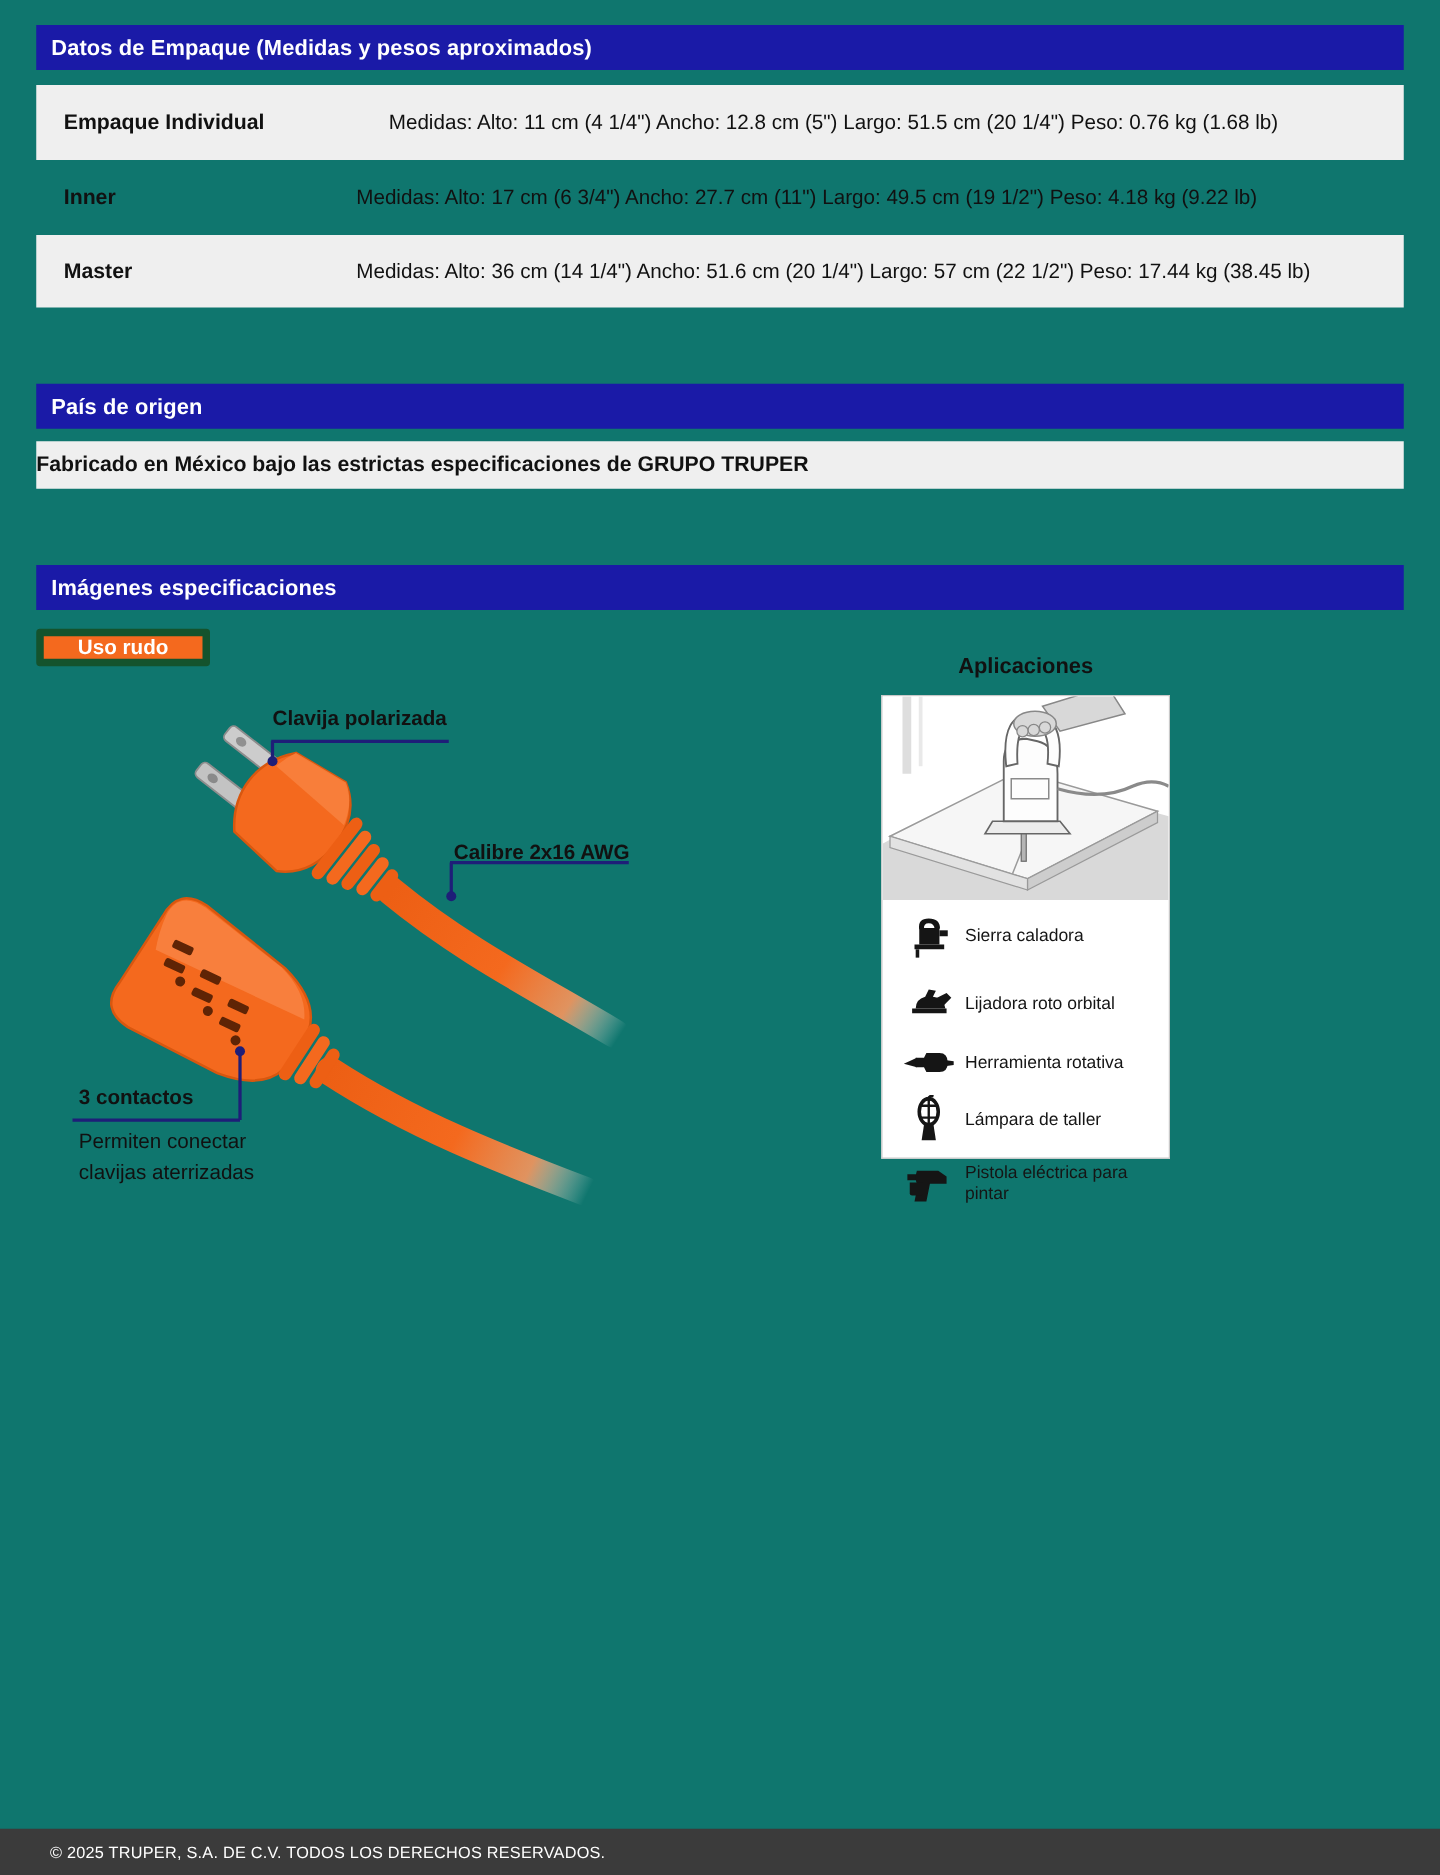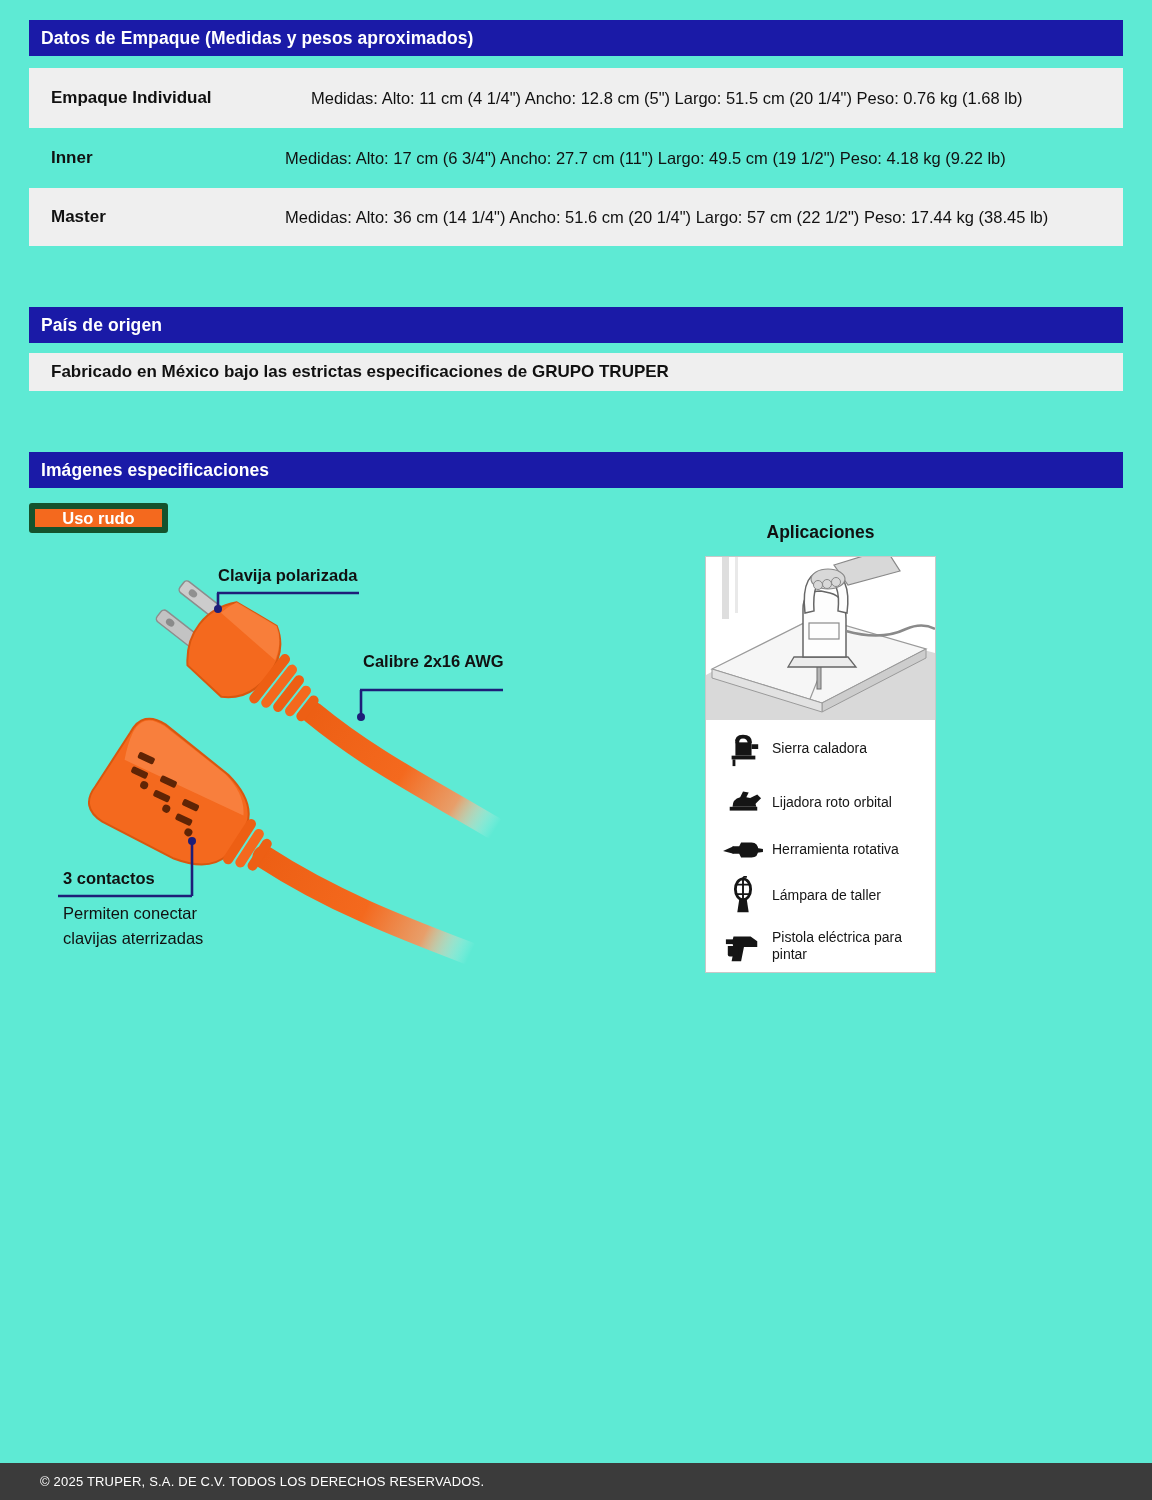--- a/index.html
+++ b/index.html
@@ -1,38 +1,38 @@
 <!DOCTYPE html>
 <html><head>
 <meta charset="utf-8">
 <style>
   html,body{margin:0;padding:0;background:#fff;}
-  .page{position:relative;width:1152px;height:1500px;background:#5eead4;overflow:hidden;
+  .page{position:relative;width:1152px;height:1500px;background:#0f766e;overflow:hidden;
         font-family:"Liberation Sans",sans-serif;color:#111;}
   .sec-hdr{position:absolute;left:29px;width:1094px;height:36px;background:#1A1AA7;color:#fff;
            font-weight:bold;font-size:17.5px;display:flex;align-items:center;padding-left:12px;
            box-sizing:border-box;letter-spacing:.1px;}
   .pkg-row{position:absolute;left:29px;width:1094px;display:flex;box-sizing:border-box;}
   .pkg-row.gray{background:#EFEFEF;}
   .pkg-label{width:256px;display:flex;align-items:center;padding-left:22px;box-sizing:border-box;
              font-weight:bold;font-size:17px;}
   .pkg-value{flex:1;align-self:center;font-size:16.5px;line-height:1.5;padding-right:26px;}
   .b{font-weight:normal;}
   .origin-row{position:absolute;left:29px;width:1094px;height:38px;background:#EFEFEF;display:flex;
-              align-items:center;padding-left:22px;box-sizing:border-box;font-weight:bold;font-size:17px;}
+              align-items:center;box-sizing:border-box;font-weight:bold;font-size:17px;}
   .badge{position:absolute;left:29px;top:503px;width:139px;height:30px;background:#F4691E;
          border:6px solid #14532d;border-radius:3px;color:#fff;font-weight:bold;font-size:16.5px;
          display:flex;align-items:center;justify-content:center;box-sizing:border-box;}
   .illo{position:absolute;left:30px;top:555px;width:640px;height:420px;}
   .illo svg.art{position:absolute;left:0;top:0;}
   .lbl{position:absolute;font-size:16.5px;white-space:nowrap;}
   .lbl.bold{font-weight:bold;}
   .apps-title{position:absolute;left:705px;top:522px;width:231px;text-align:center;font-weight:bold;
               font-size:17.5px;}
-  .apps-panel{position:absolute;left:705px;top:556px;width:231px;height:417px;background:#fff;
+  .apps-panel{position:absolute;left:705px;top:556px;width:231px;height:371px;background:#fff;
               border:1px solid #c8c8c8;box-sizing:border-box;}
   .apps-scene{position:absolute;left:0;top:0;width:229px;height:163px;overflow:hidden;}
   .app-item{position:absolute;left:8px;width:214px;height:44px;display:flex;align-items:center;}
   .app-icon{width:58px;display:flex;align-items:center;justify-content:center;flex:none;}
   .app-text{font-size:14px;line-height:1.25;color:#151515;width:140px;}
   .footer{position:absolute;left:0;top:1463px;width:1152px;height:37px;background:#3B3B3B;color:#fff;
           display:flex;align-items:center;padding-left:40px;box-sizing:border-box;font-size:13px;
           letter-spacing:.2px;}
 </style>
 </head>
@@ -133,21 +133,21 @@
         <path d="M330,135 H473" fill="none"></path>
         <path d="M331,135 V159" fill="none"></path>
         <circle cx="331" cy="162" r="4" stroke="none"></circle>
         <path d="M28,341 H162" fill="none"></path>
         <path d="M162,341 V289" fill="none"></path>
         <circle cx="162" cy="286" r="4" stroke="none"></circle>
       </g>
     </svg>
 
     <div class="lbl bold" style="left:188px;top:11px;">Clavija polarizada</div>
-    <div class="lbl bold" style="left:333px;top:97px;">Calibre 2x16 AWG</div>
+    <div class="lbl bold" style="left:333px;top:118px;">Calibre 2x16 AWG</div>
     <div class="lbl bold" style="left:33px;top:314px;">3 contactos</div>
     <div class="lbl" style="left:33px;top:349px;">Permiten conectar</div>
     <div class="lbl" style="left:33px;top:374px;">clavijas aterrizadas</div>
   </div>
 
   <div class="apps-title">Aplicaciones</div>
 
   <div class="apps-panel">
     <div class="apps-scene">
       <svg width="229" height="163" viewBox="0 0 229 163">

